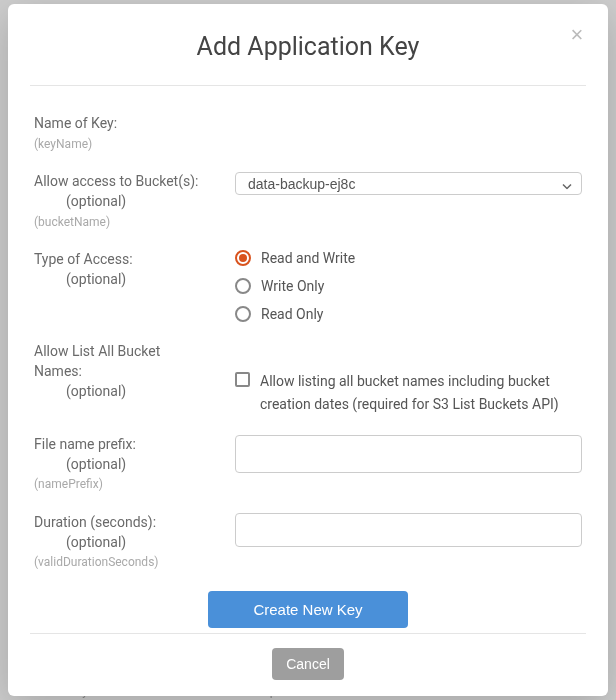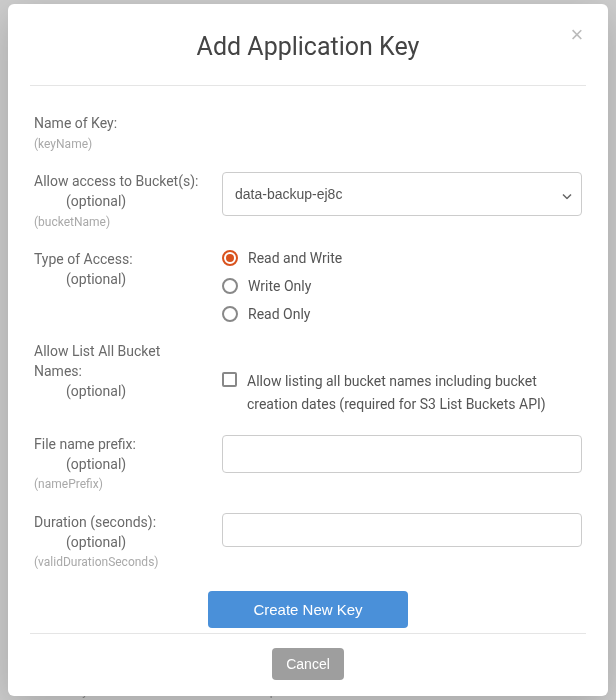--- a/index.html
+++ b/index.html
@@ -63,20 +63,21 @@
     }
     .modal-body {
       padding: 28px 26px 10px;
       flex: 1;
       overflow: auto;
     }
     .row {
       display: flex;
       margin-bottom: 20px;
       align-items: flex-start;
+      gap: 13px;
     }
     .label-col {
       width: 188px;
       padding-right: 12px;
     }
     .label-main {
       color: #6a6a6a;
       font-size: 14px;
       line-height: 1.4;
     }
@@ -107,21 +108,21 @@
     .text-input.focused {
       border: 1.5px solid #d9531e;
       outline: none;
     }
     .select-wrap {
       position: relative;
       width: 100%;
     }
     .select {
       width: 100%;
-      height: 44px;
+      height: 23px;
       border: 1px solid #ccc;
       border-radius: 4px;
       padding: 0 30px 0 12px;
       font-size: 14px;
       color: #555;
       background: #fff;
       appearance: none;
       -webkit-appearance: none;
       cursor: pointer;
     }

